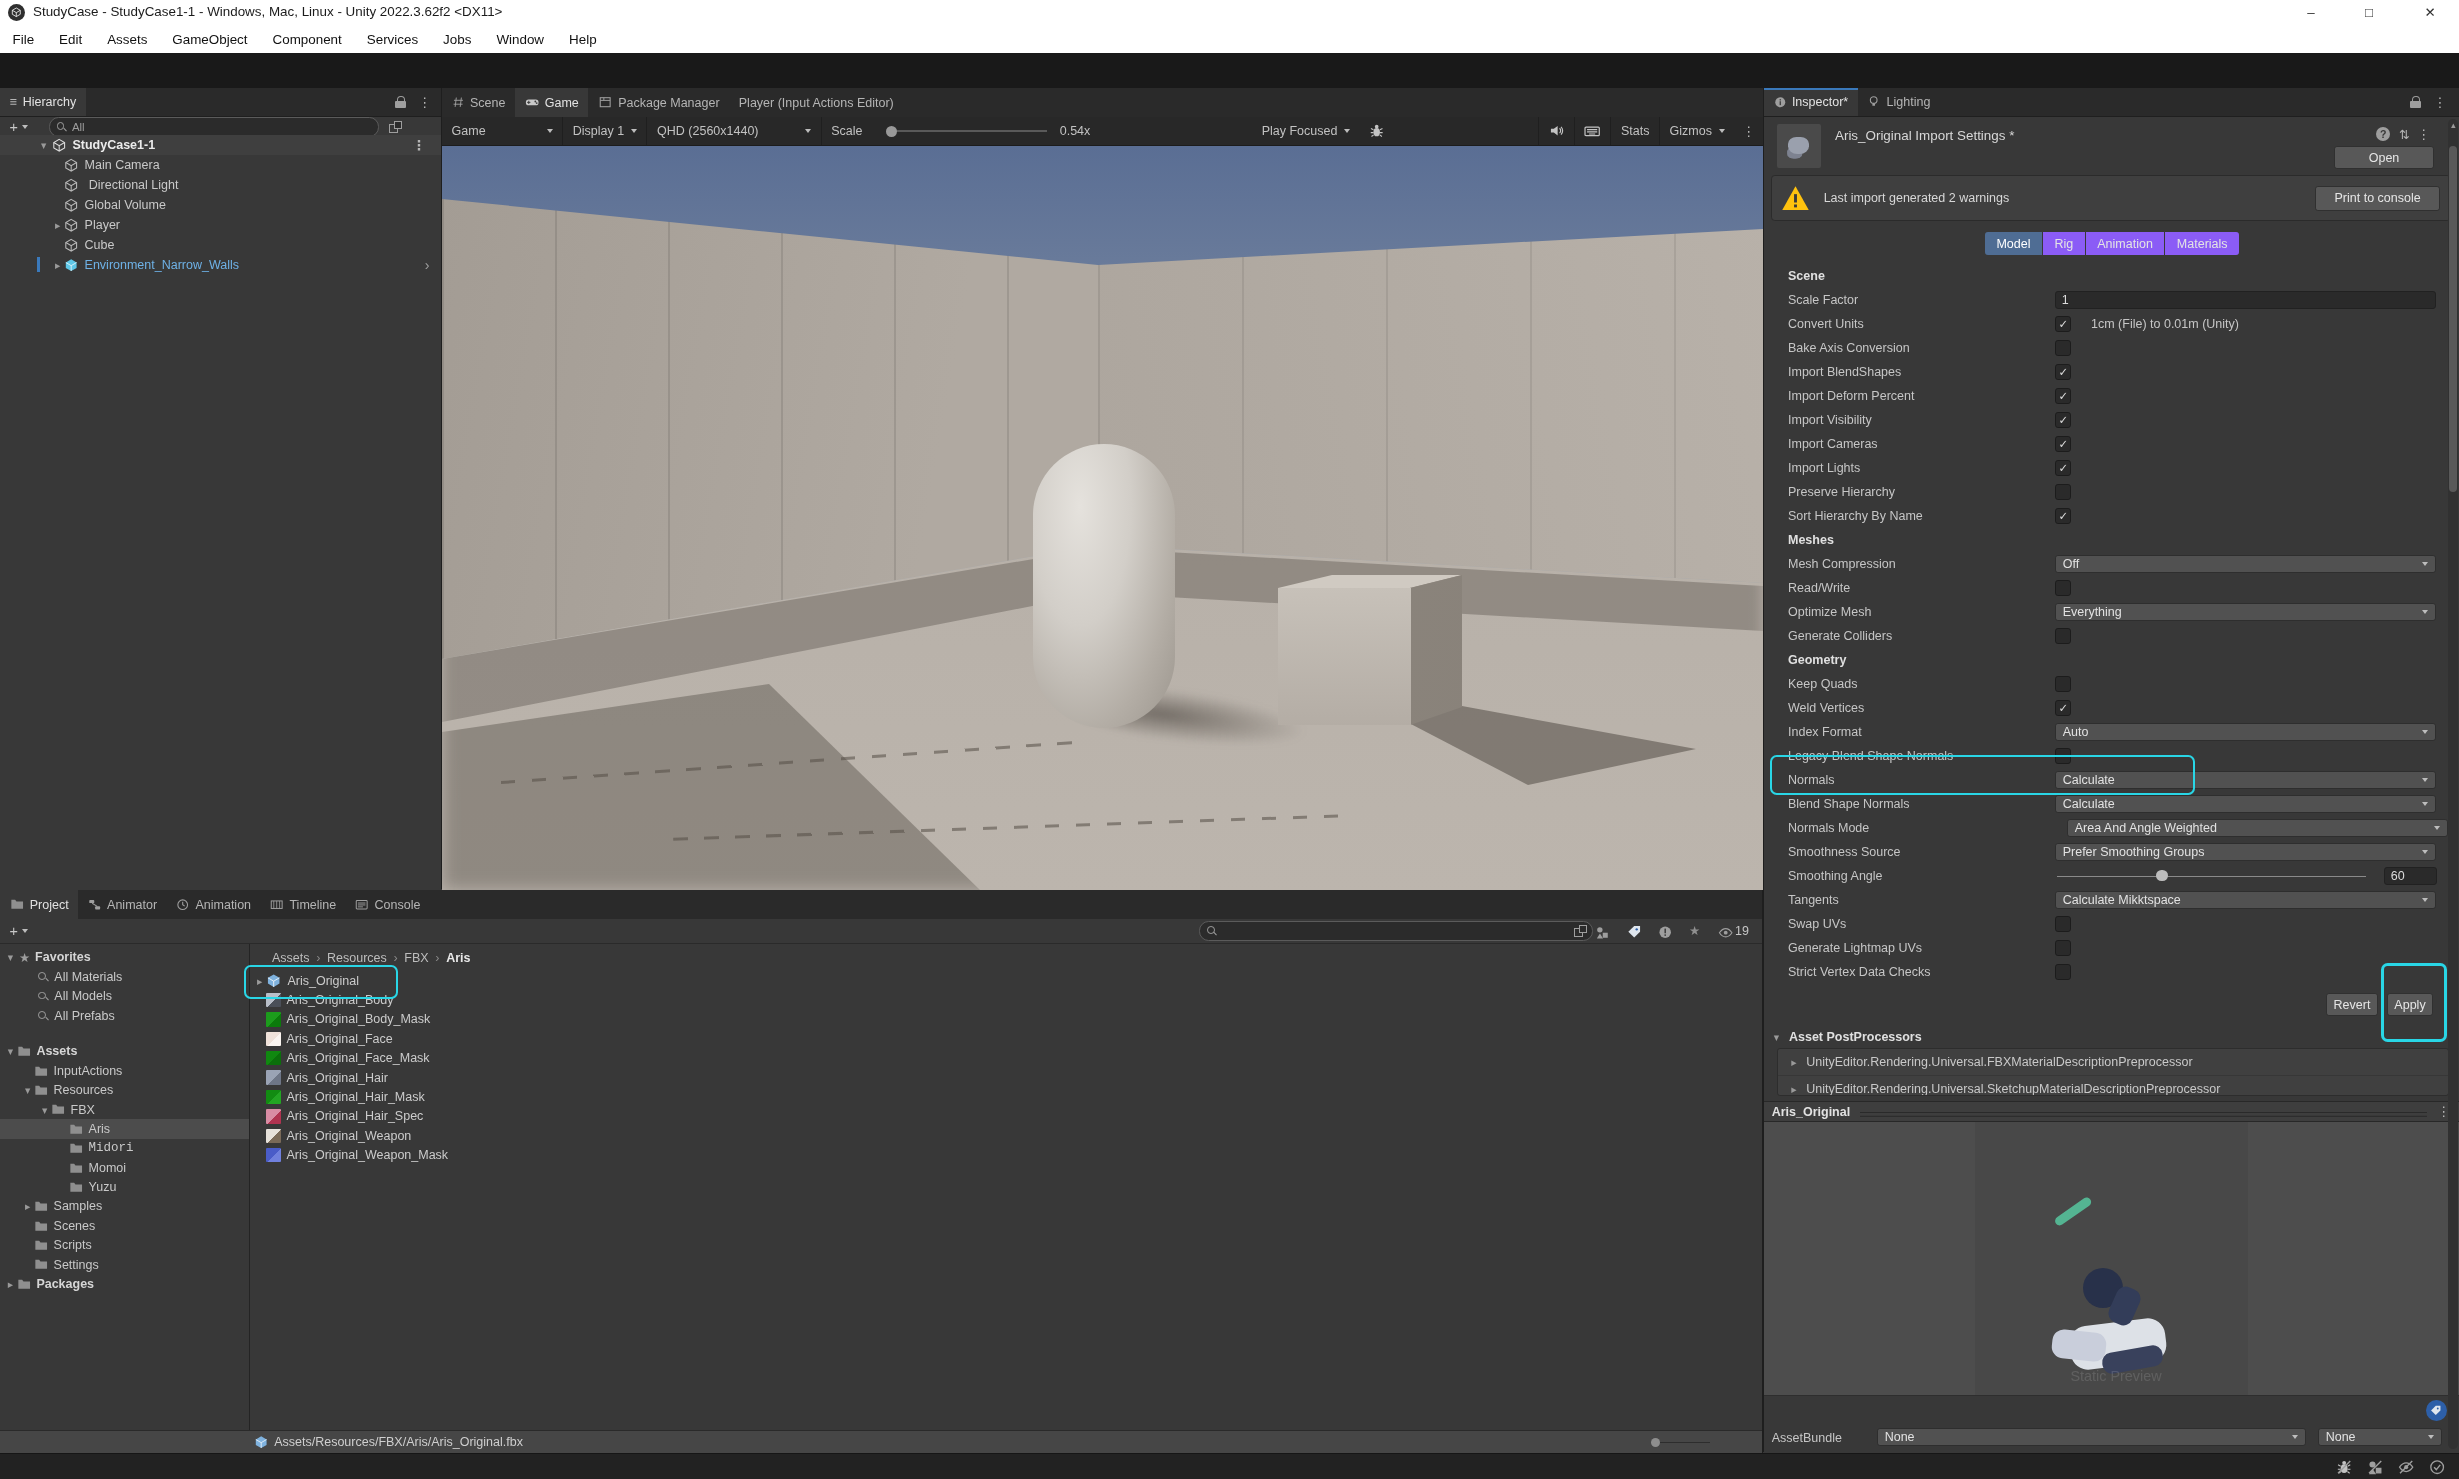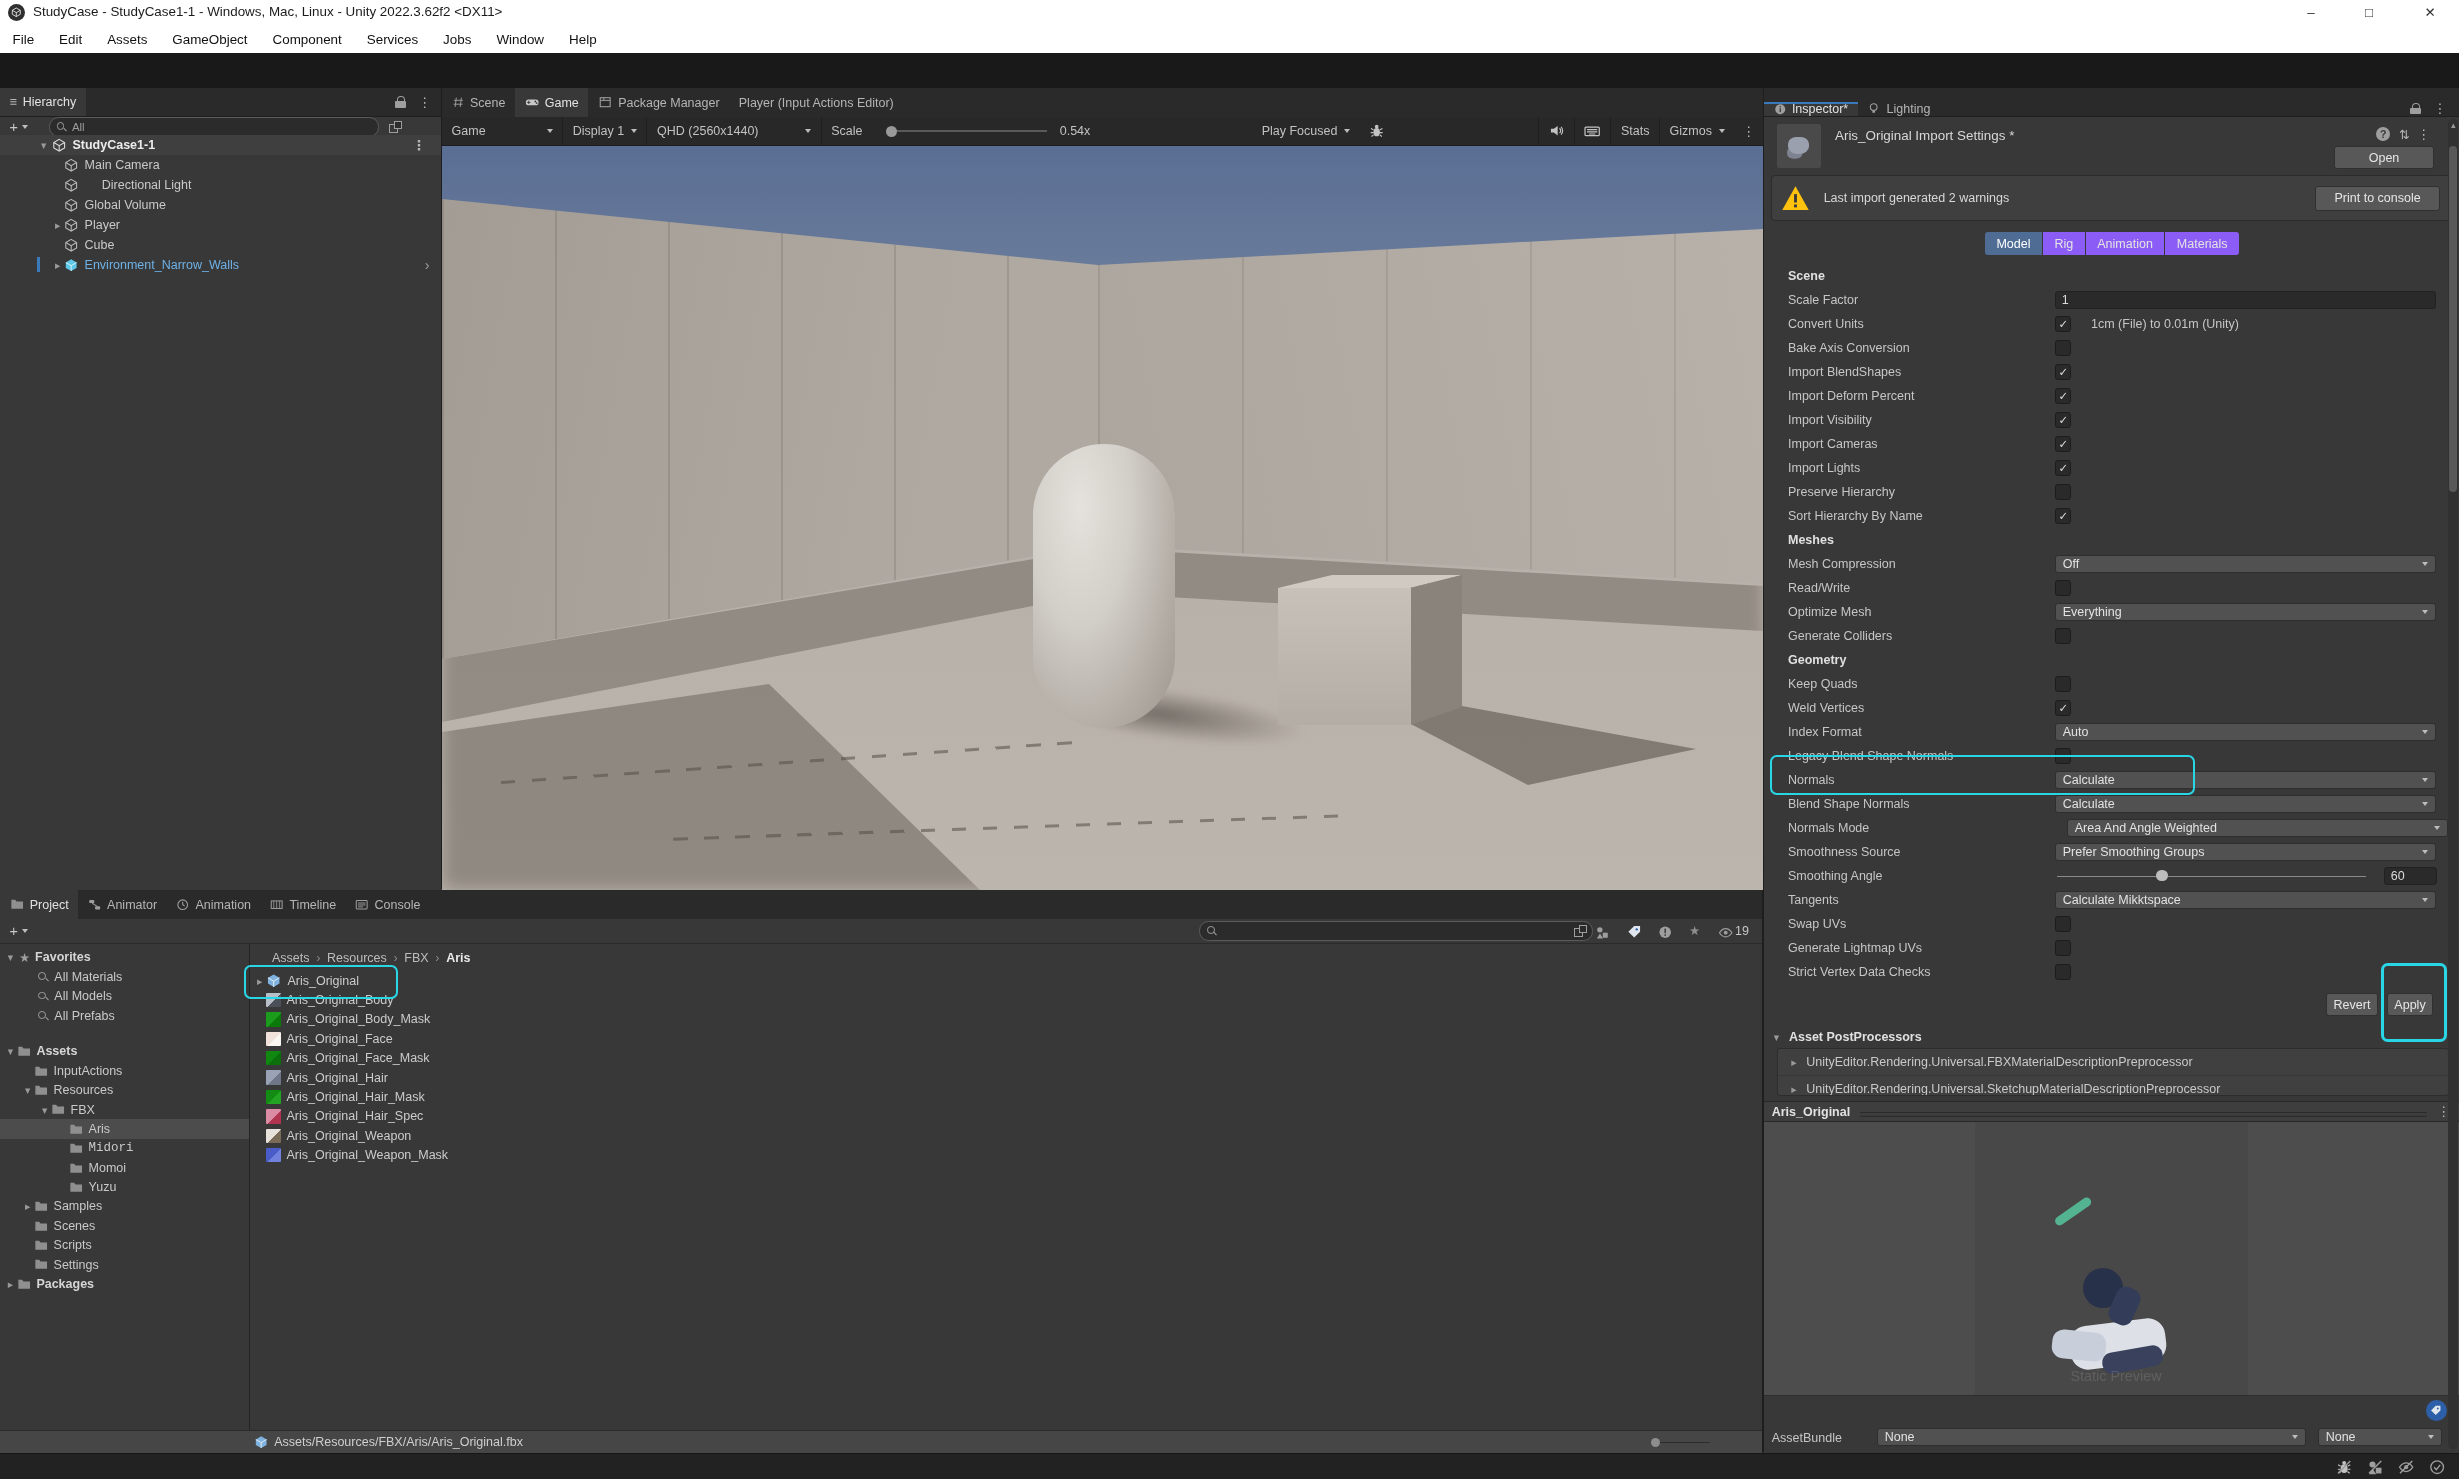--- a/index.html
+++ b/index.html
@@ -94,21 +94,21 @@
   .pj-row{position:relative;height:19.4px;display:flex;align-items:center;color:#c9c9c9;}
   .pj-row.sel{background:#4c4c4c;}
   .pj-bold{font-weight:bold;color:#d6d6d6;}
   #pj-crumbs{position:absolute;left:251px;top:54px;right:0;height:27px;display:flex;align-items:center;padding-left:21px;gap:6.7px;color:#bdbdbd;}
   #pj-files{position:absolute;left:251px;top:81px;right:0;}
   .file-row{height:19.4px;display:flex;align-items:center;color:#cccccc;}
   .swatch{width:14.4px;height:14.4px;flex:none;margin-right:5.8px;border-radius:1px;}
   #pj-footer{position:absolute;left:0;top:540px;width:100%;height:23px;background:#464646;border-top:1px solid #2a2a2a;box-sizing:border-box;display:flex;align-items:center;color:#cfcfcf;}
   
   #inspector{left:1763px;top:88px;width:697px;height:1364px;background:#383838;border-left:1px solid #1e1e1e;box-sizing:border-box;overflow:hidden;}
-  #in-tabs{height:28px;align-items:flex-end;}
+  #in-tabs{height:28px;}
   #in-tab-active{position:relative;}
   #in-tab-active::before{content:"";position:absolute;left:0;top:0;right:0;height:1.9px;background:#3a79bb;}
   #in-header{position:absolute;left:0;top:28px;width:100%;height:60px;}
   #in-thumb{position:absolute;left:12.5px;top:7.7px;width:44px;height:44px;background:#4a4a4a;border-radius:1.9px;}
   #in-thumb::after{content:"";position:absolute;left:11.5px;top:13.4px;width:21px;height:17.3px;border-radius:40% 40% 45% 45%;background:#9aa0ad;box-shadow:-3.8px 7.7px 0 -2.9px #7d8290;}
   .btn{background:#585858;border-radius:2.9px;color:#e6e6e6;display:flex;align-items:center;justify-content:center;border:1px solid #303030;box-sizing:border-box;}
   #warnbox{position:absolute;left:6.7px;top:87px;width:678px;height:44px;background:#3f3f3f;border:1px solid #2b2b2b;border-radius:3.8px;display:flex;align-items:center;}
   #mode-tabs{position:absolute;left:0;top:144px;width:100%;display:flex;justify-content:center;gap:1px;}
   .mode-tab{height:23px;background:#8b5cf6;color:#e4e4e4;display:flex;align-items:center;justify-content:center;padding:0 11.5px;}
   .mode-tab.active{background:#4f6d94;color:#fff;}
@@ -372,21 +372,21 @@
             <svg width="14.4" height="14.4" class="ic" style="color: rgb(185, 185, 185);" viewBox="0 0 15 15">
               <use href="#sy-cube"></use>
             </svg>
             <span style="margin-left: 5.8px;">Main Camera</span>
           </div>
           <div class="hi-row">
             <span class="exp" style="margin-left: 51px;"></span>
             <svg width="14.4" height="14.4" class="ic" style="color: rgb(185, 185, 185);" viewBox="0 0 15 15">
               <use href="#sy-cube"></use>
             </svg>
-            <span style="margin-left: 23px;">Directional Light</span>
+            <span style="margin-left: 10px;">Directional Light</span>
           </div>
           <div class="hi-row">
             <span class="exp" style="margin-left: 51px;"></span>
             <svg width="14.4" height="14.4" class="ic" style="color: rgb(185, 185, 185);" viewBox="0 0 15 15">
               <use href="#sy-cube"></use>
             </svg>
             <span style="margin-left: 5.8px;">Global Volume</span>
           </div>
           <div class="hi-row">
             <span class="exp" style="margin-left: 51px;">▸</span>

